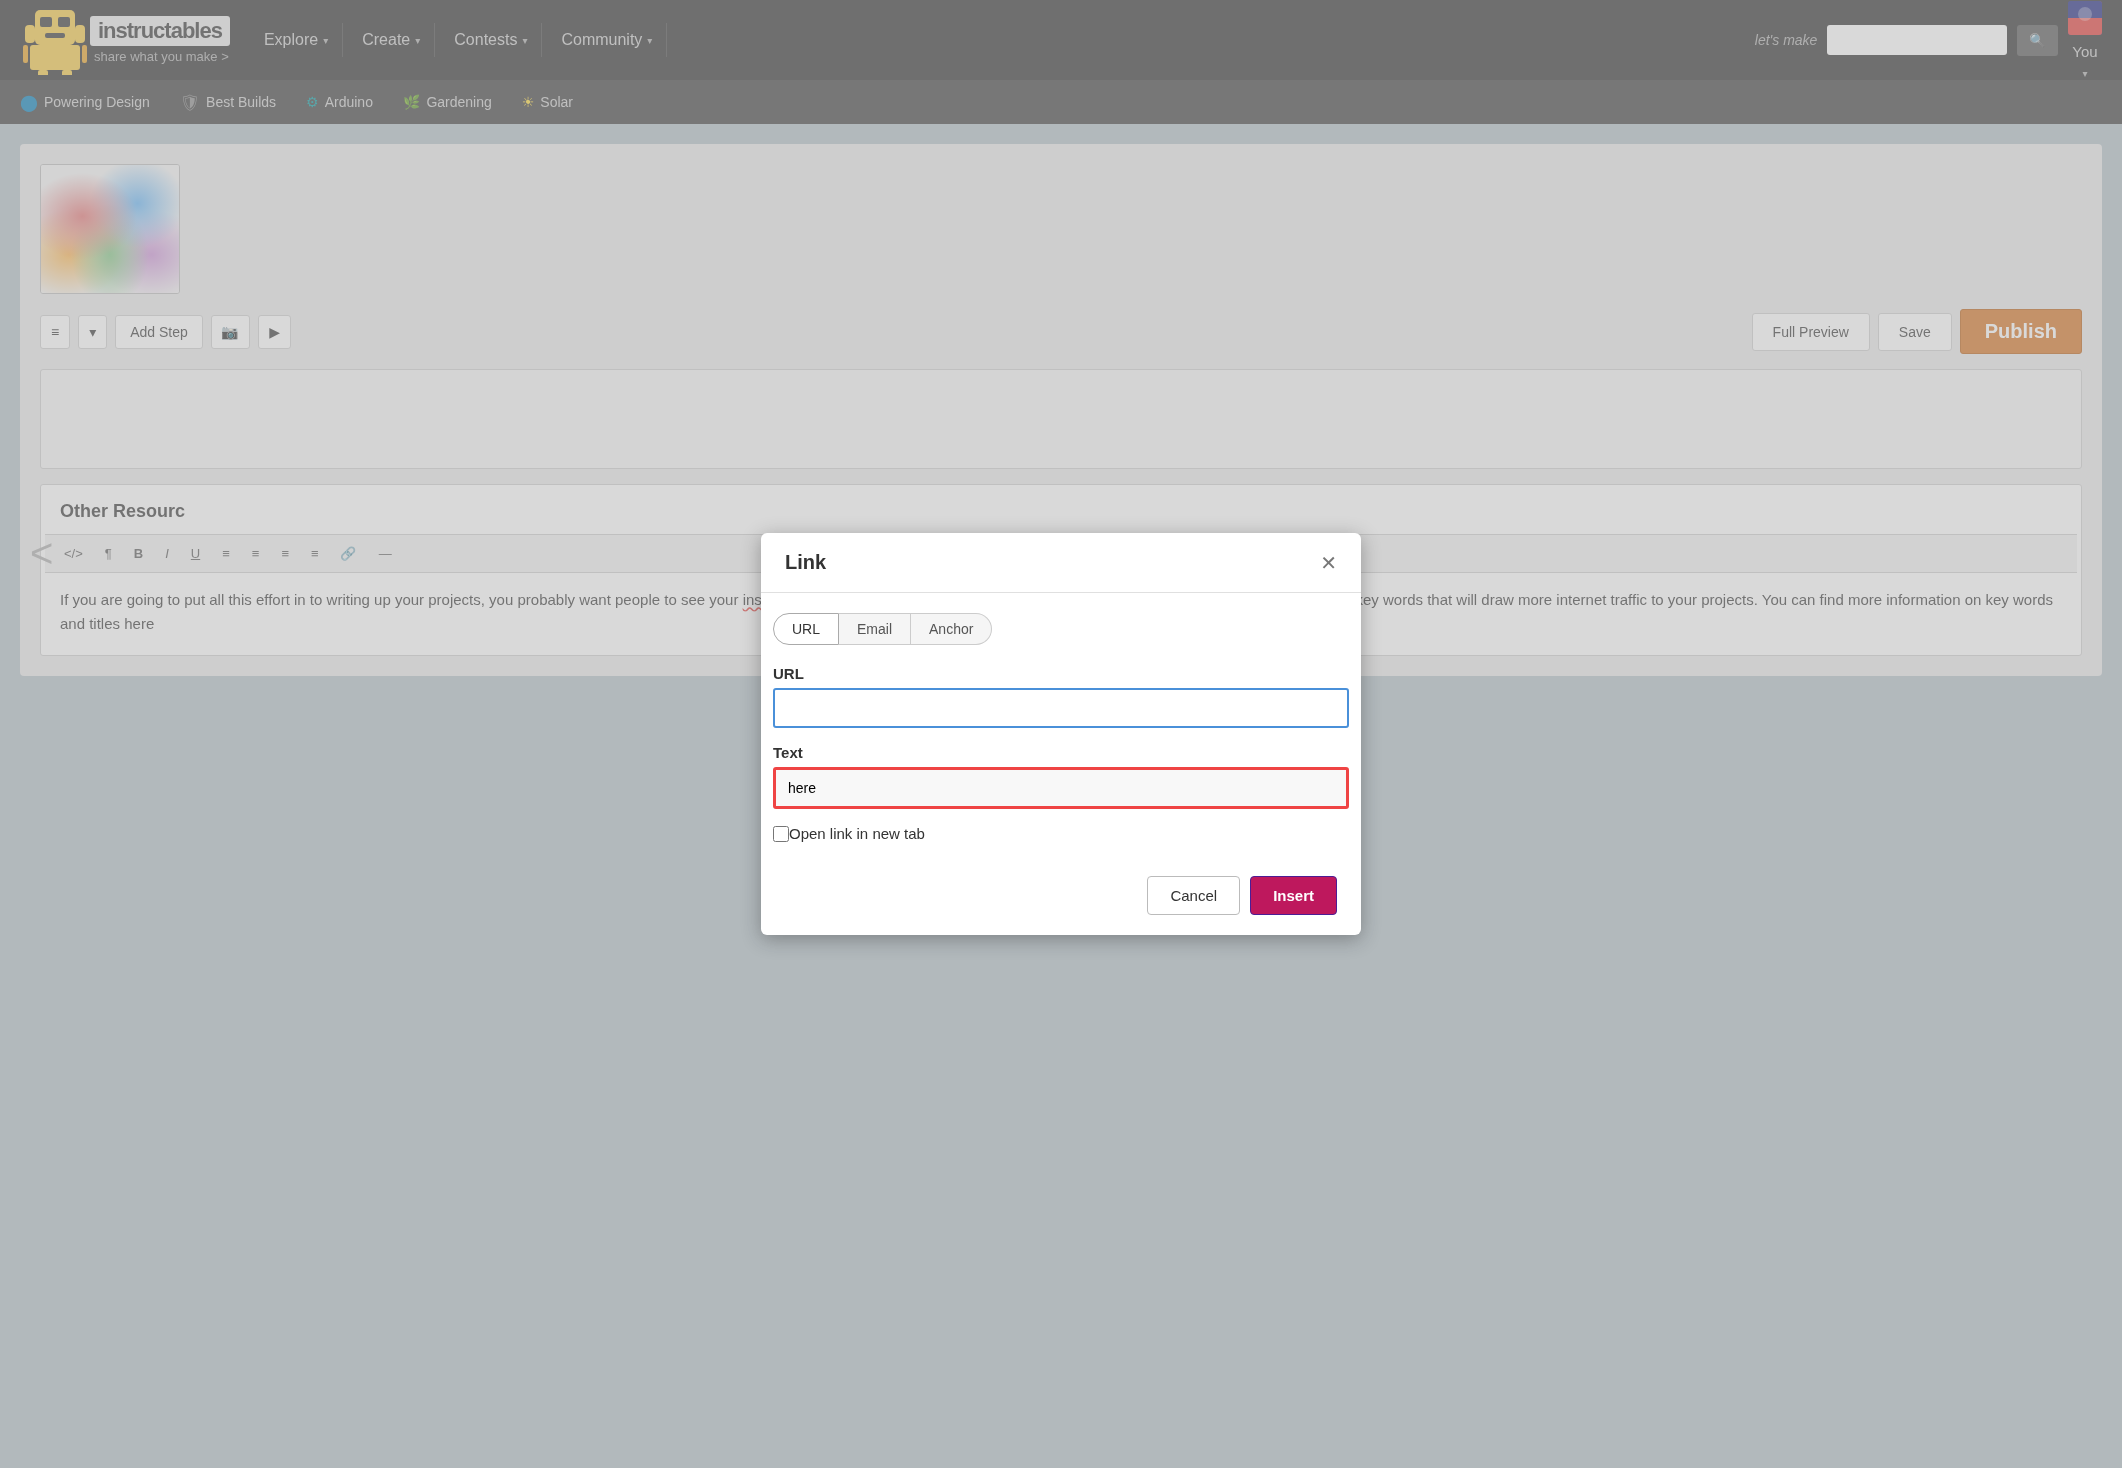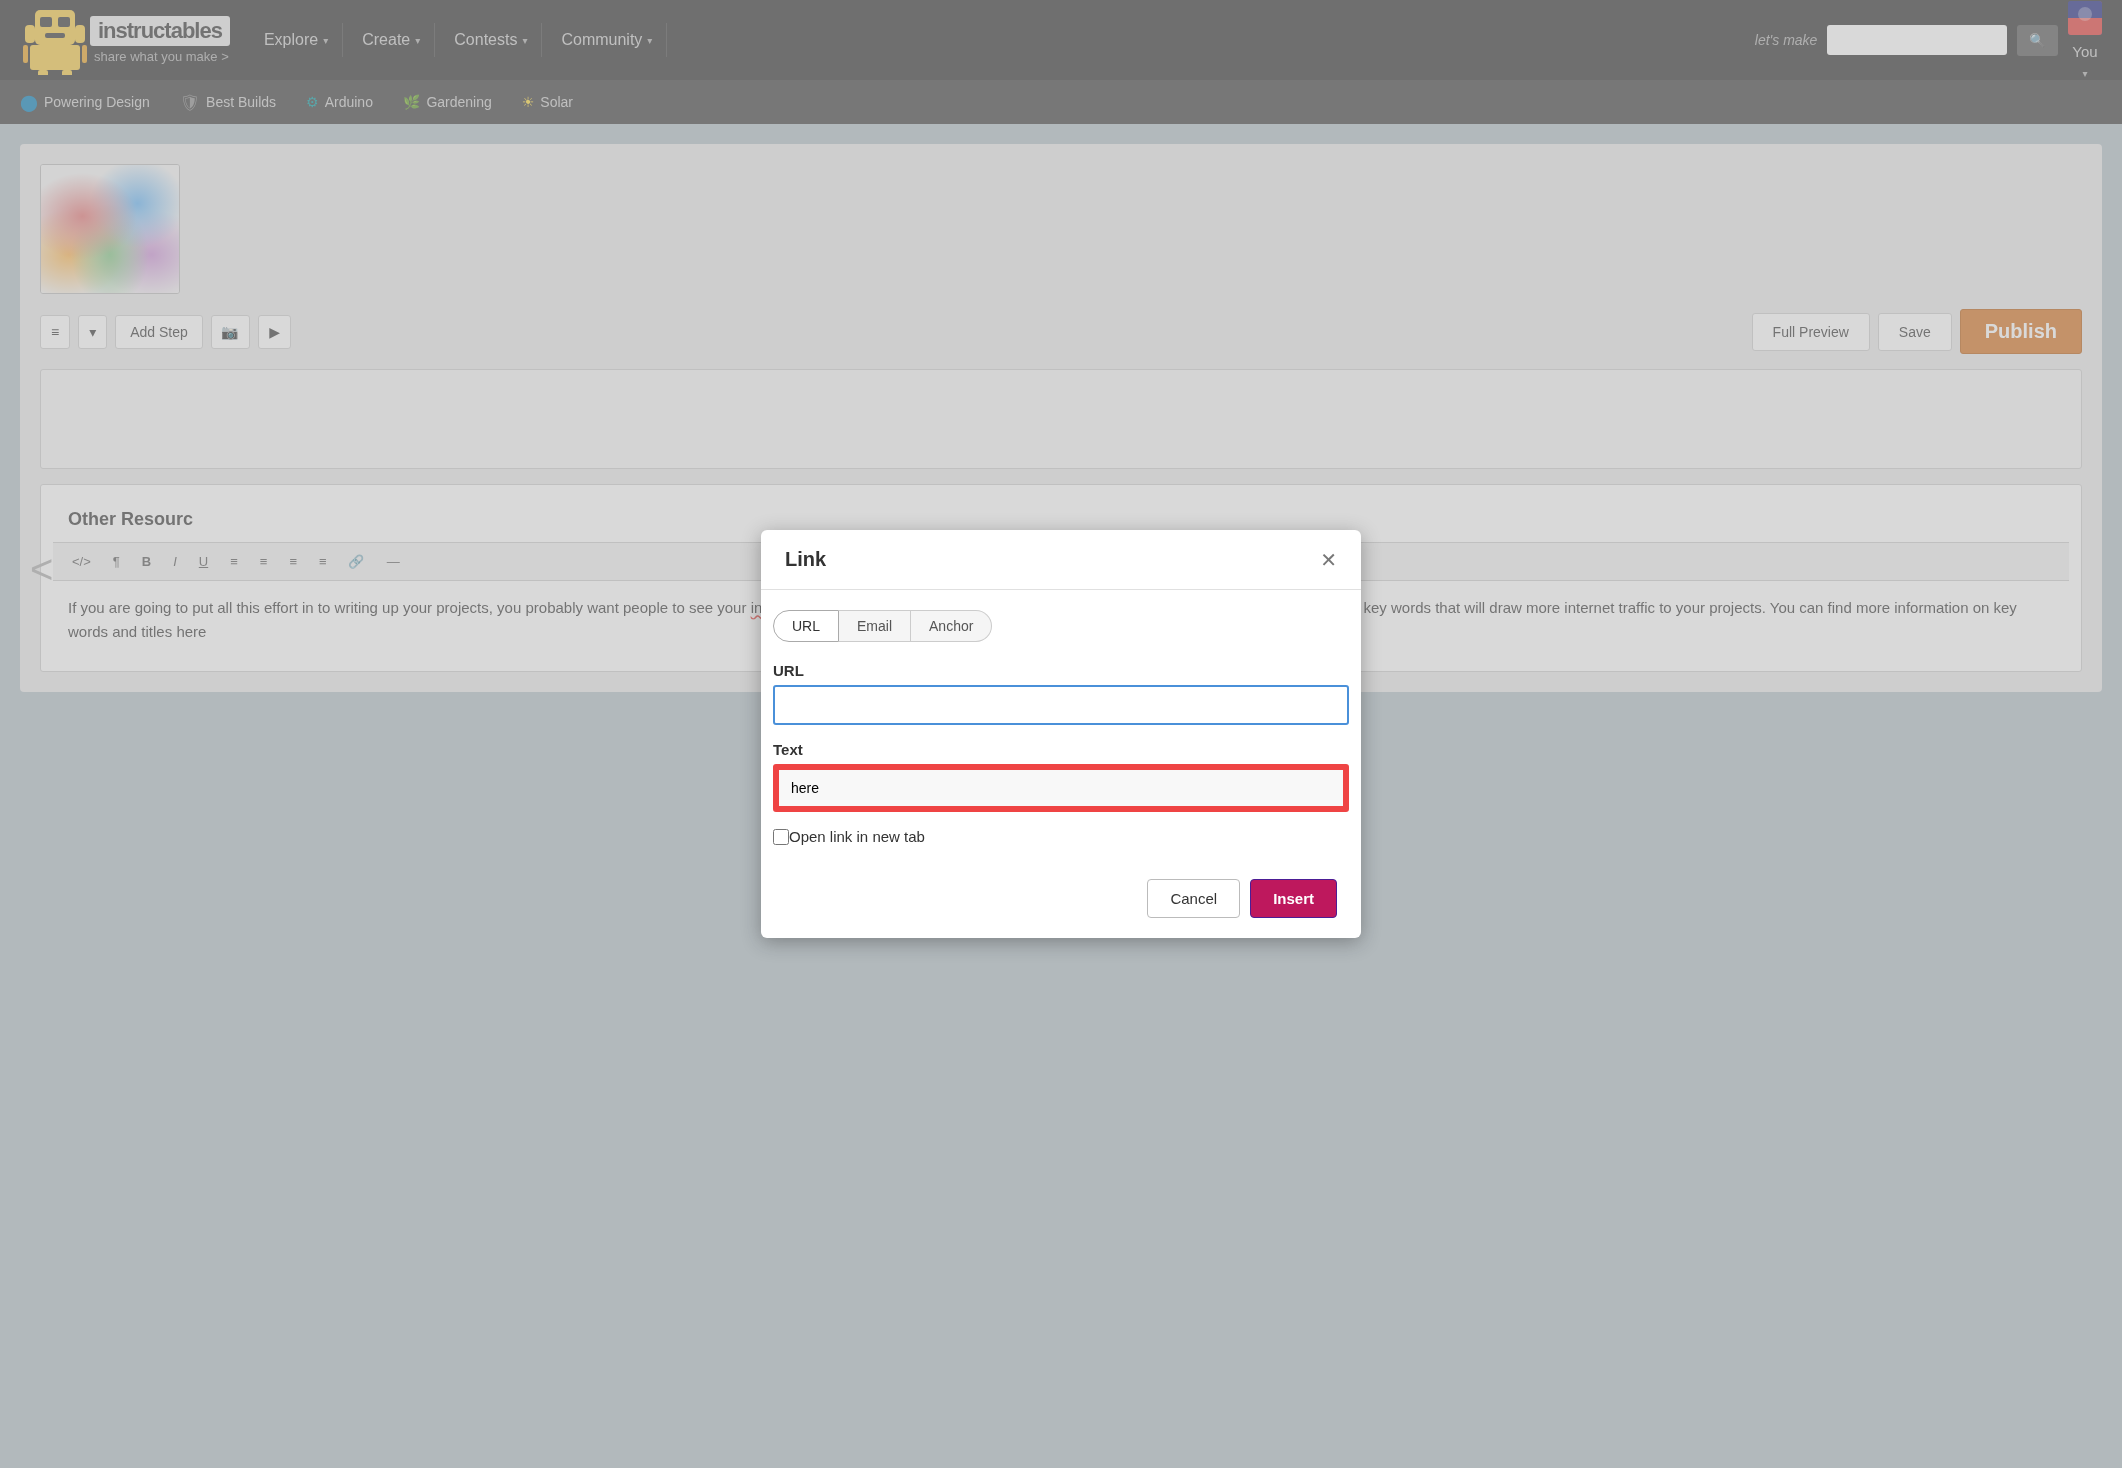--- a/index.html
+++ b/index.html
@@ -253,21 +253,21 @@
       padding: 15px;
       min-height: 100px;
       margin-bottom: 15px;
     }
 
     
     .other-resources-section {
       background: #fff;
       border: 1px solid #ccc;
       border-radius: 3px;
-      padding: 12px;
+      padding: 4px;
     }
     .section-header {
       padding: 12px 15px;
       border-bottom: 1px solid #ccc;
       font-size: 18px;
       font-weight: bold;
       color: #333;
     }
     .editor-toolbar {
       background: #f0f0f0;
@@ -387,21 +387,21 @@
       padding: 10px 12px;
       border: 2px solid #4a90d9;
       border-radius: 3px;
       font-size: 14px;
       outline: none;
       background: #fff;
     }
     .form-input-text {
       width: 100%;
       padding: 10px 12px;
-      border: 6px solid #ef4444;
+      border: 3px solid #ef4444;
       border-radius: 3px;
       font-size: 14px;
       background: #f8f8f8;
     }
     .checkbox-row {
       display: flex;
       align-items: center;
       margin-top: 5px;
     }
     .checkbox-row input[type=checkbox] {

